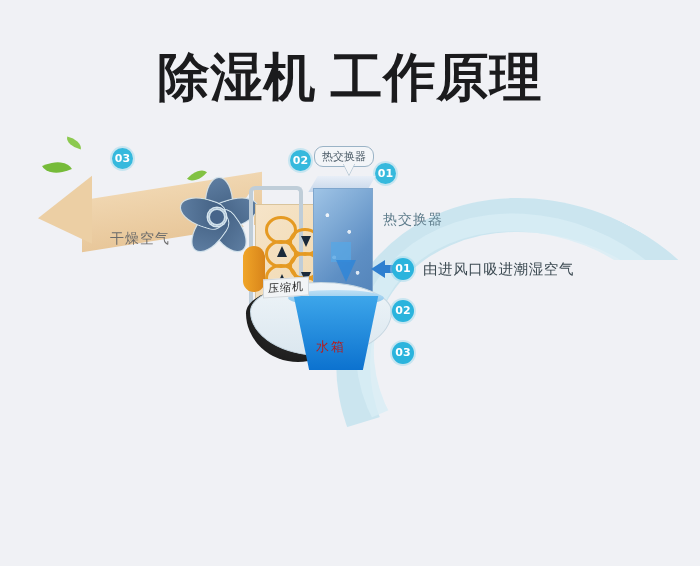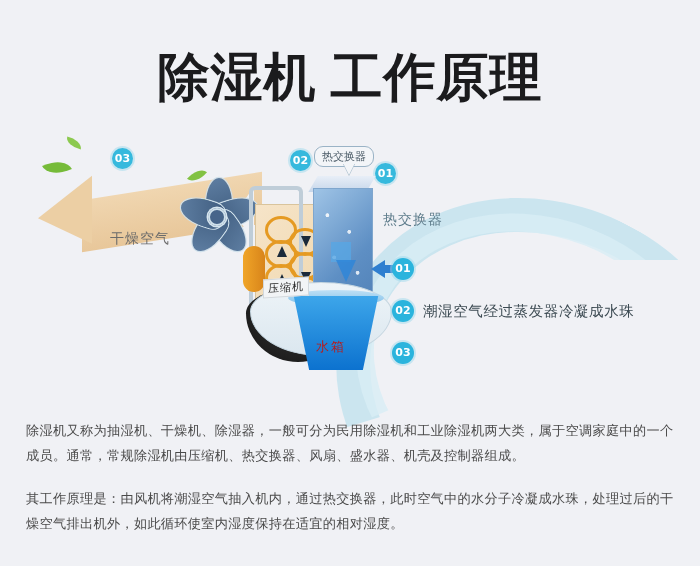--- a/index.html
+++ b/index.html
@@ -355,28 +355,24 @@
     <div class="drip"></div>
     <div class="tank-top"></div>
     <div class="tank"></div>
     <div class="tank-label">水箱</div>
     <div class="comp-label">压缩机</div>
   </div>
 
   <div class="legend">
     <div class="legend-row">
       <div class="legend-badge">01</div>
+      <div class="legend-text">由进风口吸进潮湿空气</div>
     </div>
     <div class="legend-row">
       <div class="legend-badge">02</div>
-      <div class="legend-text">潮湿空气经过蒸发器冷凝成水珠</div>
     </div>
     <div class="legend-row">
       <div class="legend-badge">03</div>
     </div>
   </div>
 
-  <div class="body-text">
-    <p>除湿机又称为抽湿机、干燥机、除湿器，一般可分为民用除湿机和工业除湿机两大类，属于空调家庭中的一个成员。通常，常规除湿机由压缩机、热交换器、风扇、盛水器、机壳及控制器组成。</p>
-    <p>其工作原理是：由风机将潮湿空气抽入机内，通过热交换器，此时空气中的水分子冷凝成水珠，处理过后的干燥空气排出机外，如此循环使室内湿度保持在适宜的相对湿度。</p>
-  </div>
 
 </div>
 
 </body></html>

